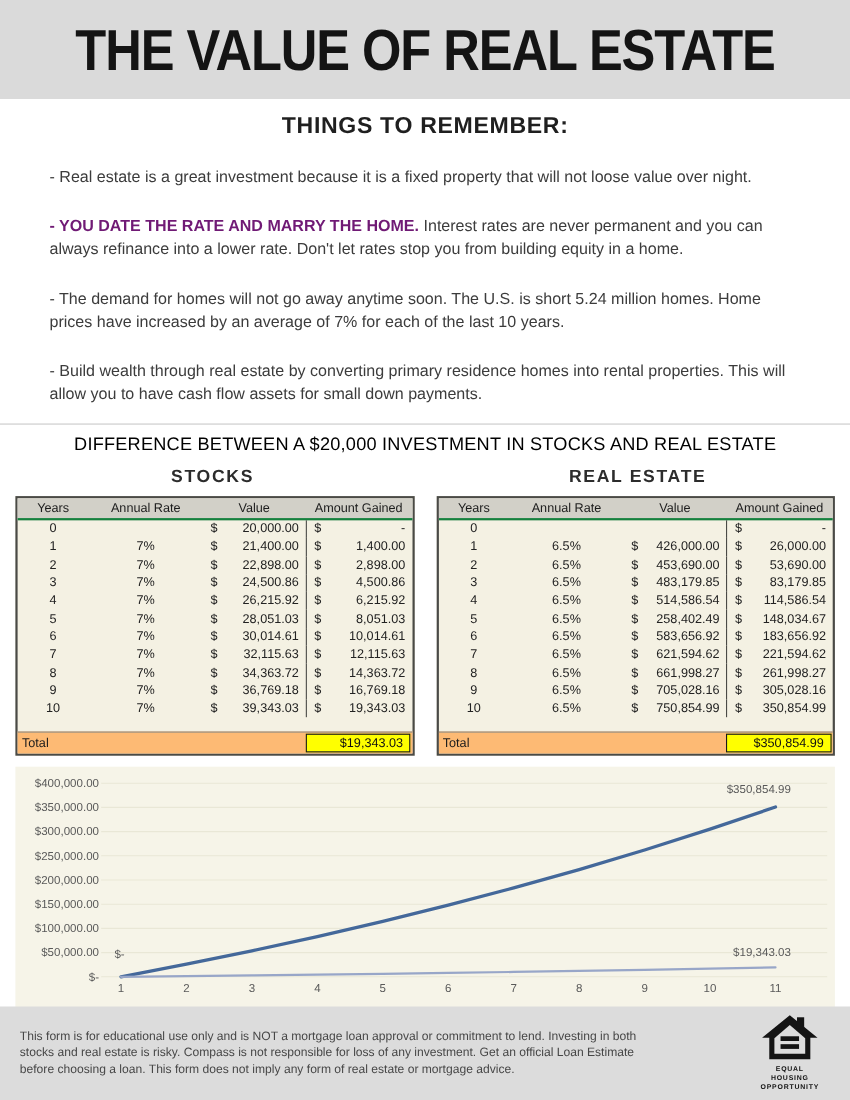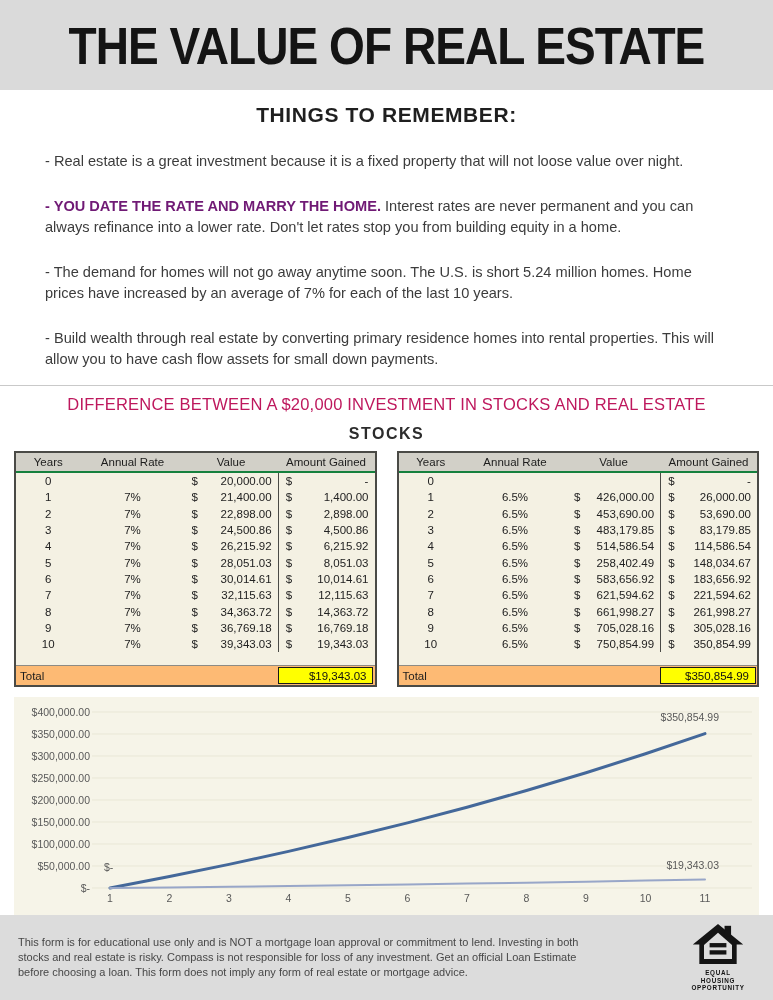--- a/index.html
+++ b/index.html
@@ -18,21 +18,21 @@
   .remember-h{
     text-align:center;margin:13px 0 0;font-size:21px;font-weight:600;
     color:#1f1f1f;letter-spacing:.6px;
   }
   .points{margin:0 45px;}
   .points p{margin:24px 0 0;font-size:14.6px;line-height:1.44;color:#3c3c3c;}
   .points p.just{text-align:justify;}
   .points .lead{font-weight:700;color:#701a75;}
   
   .sec-div{border:none;border-top:1px solid #c9c9c9;margin:15px 0 0;}
-  .cmp-h{text-align:center;margin:9px 0 0;font-size:16.5px;color:#be185d;letter-spacing:.2px;font-weight:400;}
+  .cmp-h{text-align:center;margin:9px 0 0;font-size:16.5px;color:#000000;letter-spacing:.2px;font-weight:400;}
   .col-labels{display:flex;margin-top:11px;}
   .col-labels span{flex:1;text-align:center;font-size:16px;color:#2c2c2c;letter-spacing:1.5px;font-weight:700;}
   .tables{display:flex;gap:20px;margin:8px 14px 0;}
   .xtable{
     flex:1;border:2px solid #4a4a46;background:#f4f1e3;color:#222;
     font-size:11.5px;
   }
   .trow{display:grid;grid-template-columns:18% 29% 26% 27%;align-items:center;}
   .t-head{background:#d2d0c8;border-bottom:2px solid #15803d;height:18px;}
   .t-head .hc{text-align:center;color:#1c1c1c;}
@@ -75,20 +75,21 @@
   <p><span class="lead"></span><span>- The demand for homes will not go away anytime soon. The U.S. is short 5.24 million homes. Home prices have increased by an average of 7% for each of the last 10 years.</span></p>
   <p><span class="lead"></span><span>- Build wealth through real estate by converting primary residence homes into rental properties. This will allow you to have cash flow assets for small down payments.</span></p>
 </div>
 
 <hr class="sec-div">
 
 <div class="cmp-h">DIFFERENCE BETWEEN A  $20,000 INVESTMENT IN STOCKS AND REAL ESTATE</div>
 
 <div class="col-labels">
   <span>STOCKS</span>
+  <span>REAL ESTATE</span>
 </div>
 
 <div class="tables">
   <div class="xtable" id="stocks-table">
       <div class="trow t-head">
         <div class="hc">Years</div>
         <div class="hc">Annual Rate</div>
         <div class="hc">Value</div>
         <div class="hc">Amount Gained</div>
       </div>

